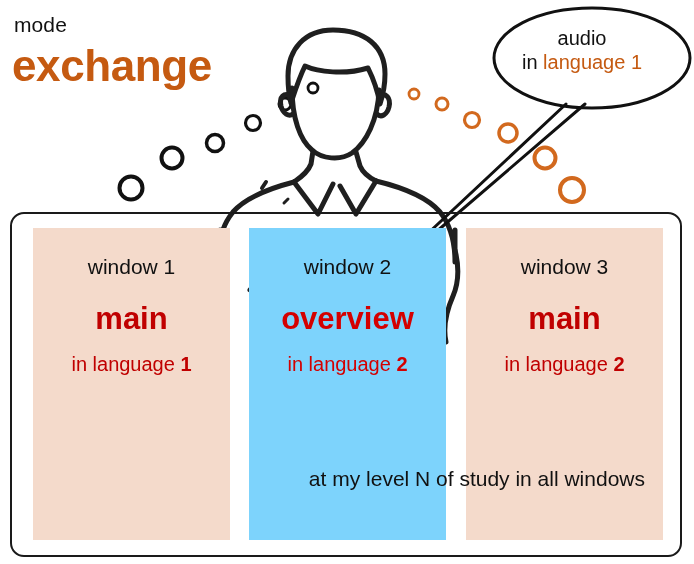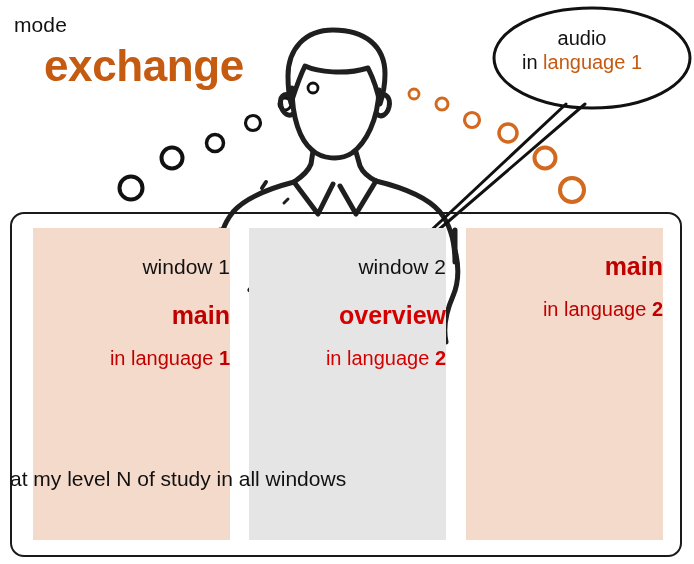--- a/index.html
+++ b/index.html
@@ -31,21 +31,20 @@
   }
   #mode-title {
     position: absolute;
     left: 12px;
     top: 44px;
     font-size: 44px;
     font-weight: bold;
     color: #C55A11;
     line-height: 1;
     letter-spacing: -0.4px;
-    margin-left: 32px;
   }
 
   
   #art {
     position: absolute;
     left: 0;
     top: 0;
     width: 694px;
     height: 564px;
     pointer-events: none;
@@ -77,64 +76,65 @@
     background: transparent;
   }
 
   .panel {
     position: absolute;
     top: 228px;
     width: 197px;
     height: 312px;
   }
   .panel.peach  { background: #F4DACB; }
-  .panel.blue   { background: #e5e5e5; }
+  .panel.blue   { background: #7dd3fc; }
   #panel-1 { left: 33px;  }
   #panel-2 { left: 249px; }
   #panel-3 { left: 466px; }
 
   .panel-body {
     position: absolute;
     left: 0;
     top: 0;
     width: 100%;
-    text-align: right;
+    text-align: center;
   }
   .panel-title {
     margin-top: 28px;
     font-size: 21px;
     color: #111111;
     line-height: 1;
   }
   .panel-kind {
     margin-top: 26px;
-    font-size: 25px;
+    font-size: 31px;
     font-weight: bold;
     line-height: 1;
   }
   .panel-lang {
     margin-top: 20px;
     font-size: 20px;
     line-height: 1;
   }
   .panel-lang b { font-weight: bold; }
 
   #panel-1 .panel-kind, #panel-1 .panel-lang { color: #C00000; }
   #panel-3 .panel-kind, #panel-3 .panel-lang { color: #C00000; }
   #panel-2 .panel-kind, #panel-2 .panel-lang { color: #D40000; }
 
   #footer-note {
     position: absolute;
     left: 10px;
     top: 468px;
     width: 628px;
-    text-align: left;
+    text-align: right;
     font-size: 21px;
     color: #111111;
     line-height: 1;
+    padding-left: 7px;
   }
 </style>
 </head>
 <body>
 
 <div id="stage">
 
   <div id="mode-label">mode</div>
   <div id="mode-title">exchange</div>
 
@@ -240,20 +240,21 @@
   <div class="panel blue" id="panel-2">
     <div class="panel-body">
       <div class="panel-title">window 2</div>
       <div class="panel-kind">overview</div>
       <div class="panel-lang"><span>in language </span><b>2</b></div>
     </div>
   </div>
 
   <div class="panel peach" id="panel-3">
     <div class="panel-body">
+      <div class="panel-title">window 3</div>
       <div class="panel-kind">main</div>
       <div class="panel-lang"><span>in language </span><b>2</b></div>
     </div>
   </div>
 
   <div id="footer-note">at my level N of study in all windows</div>
 
 </div>
 
 </body></html>

